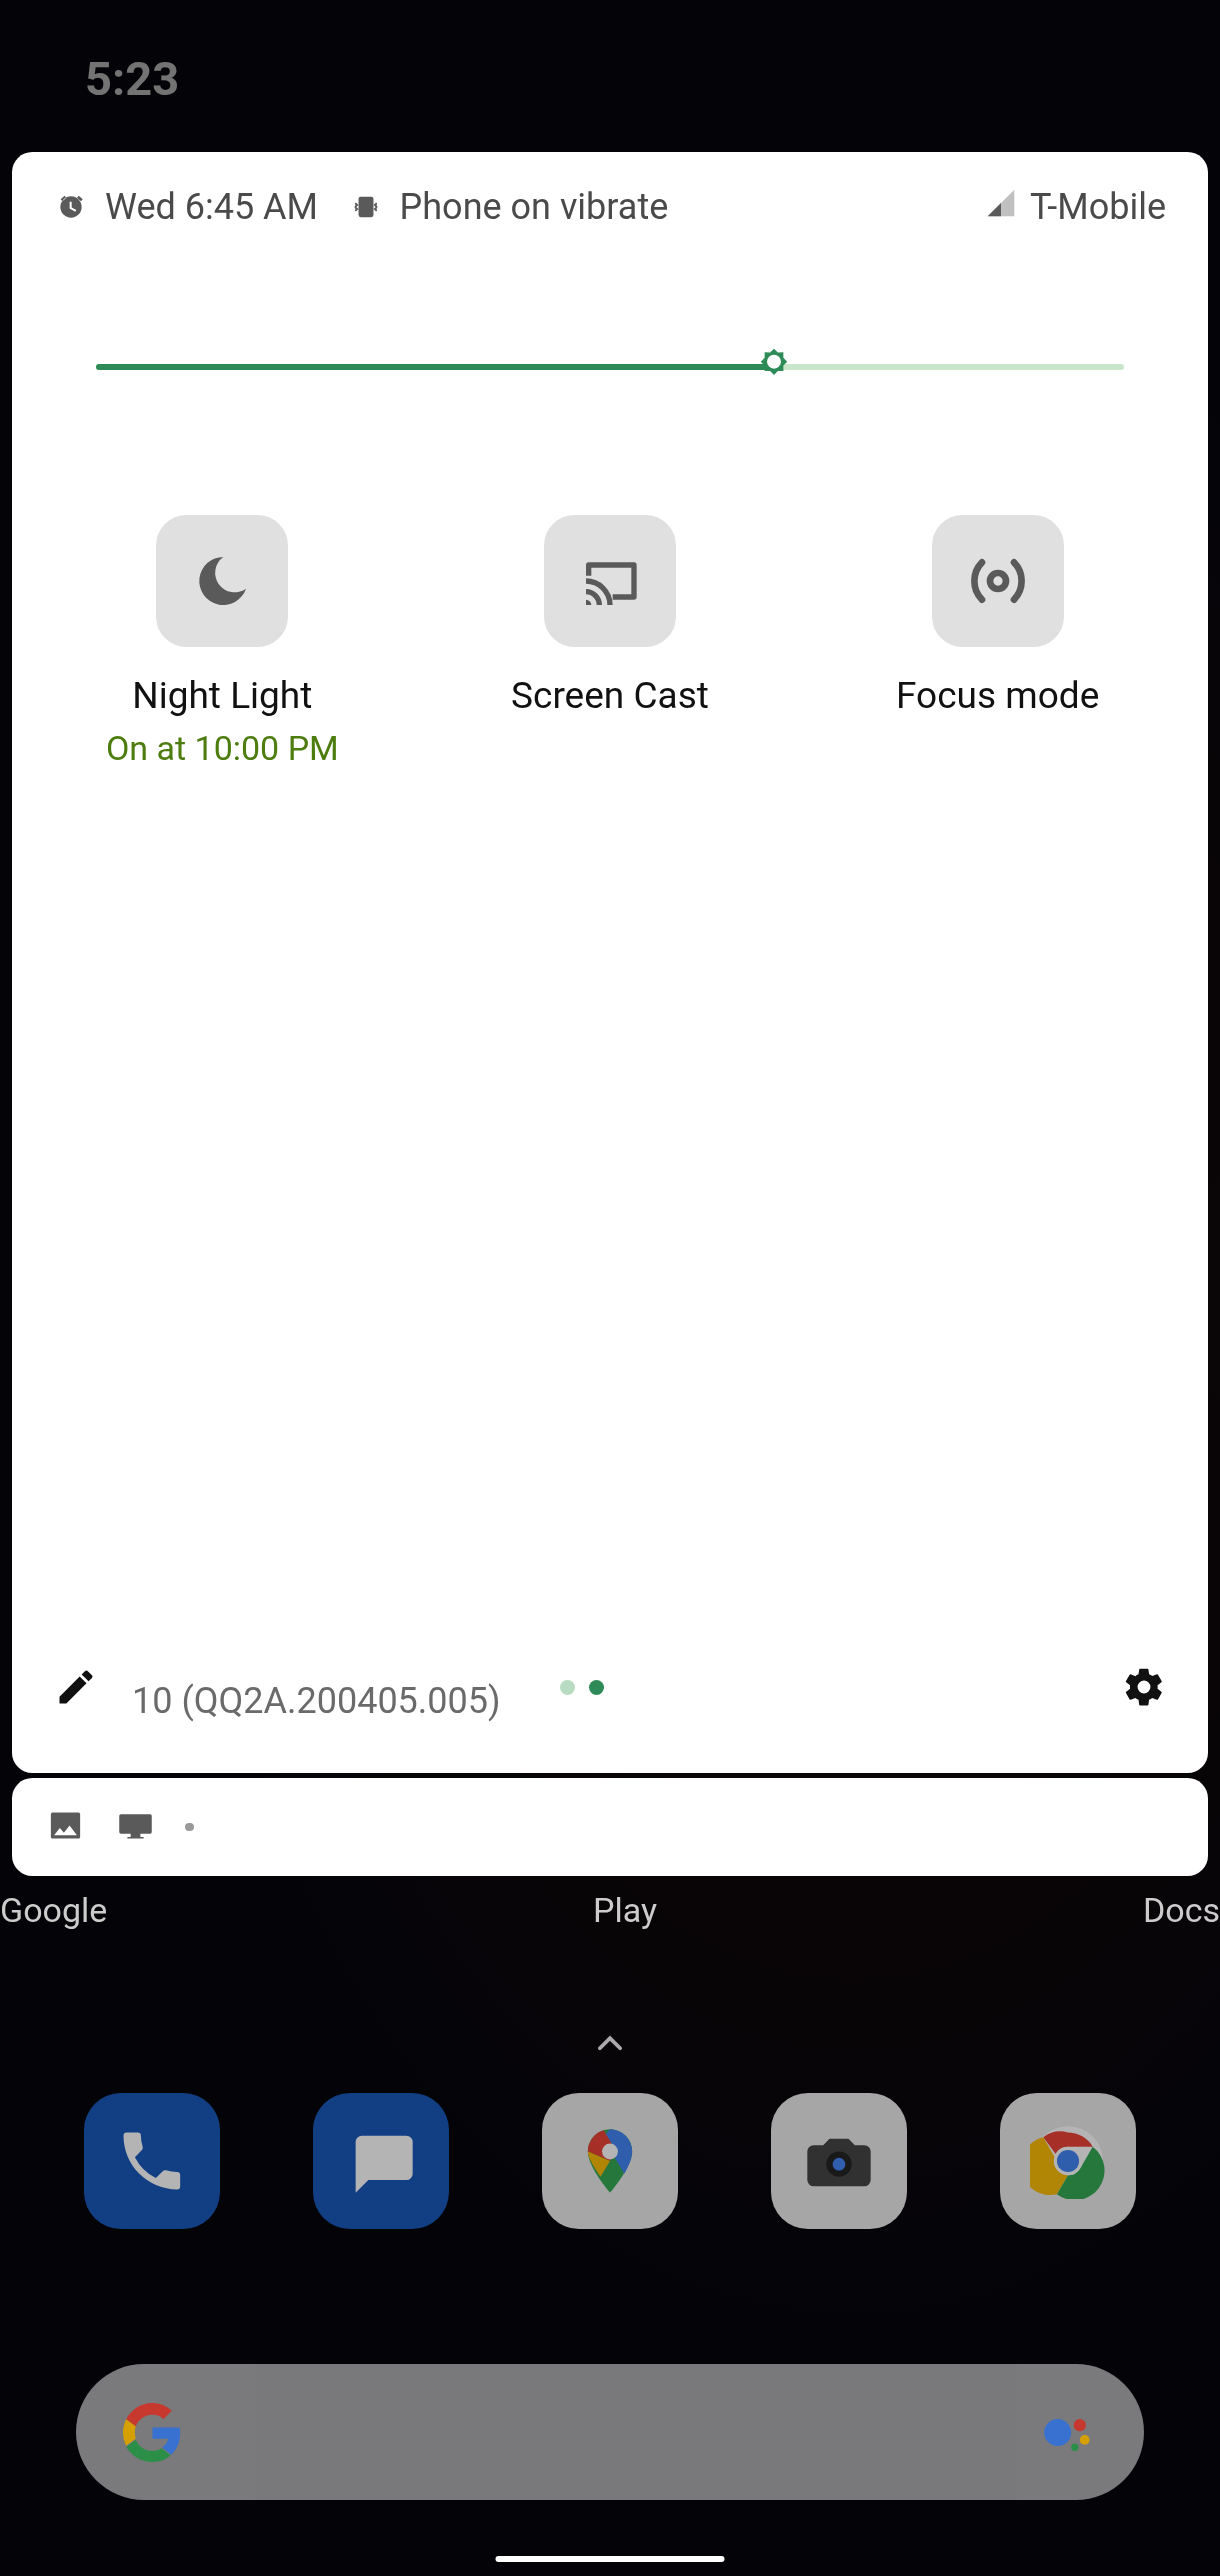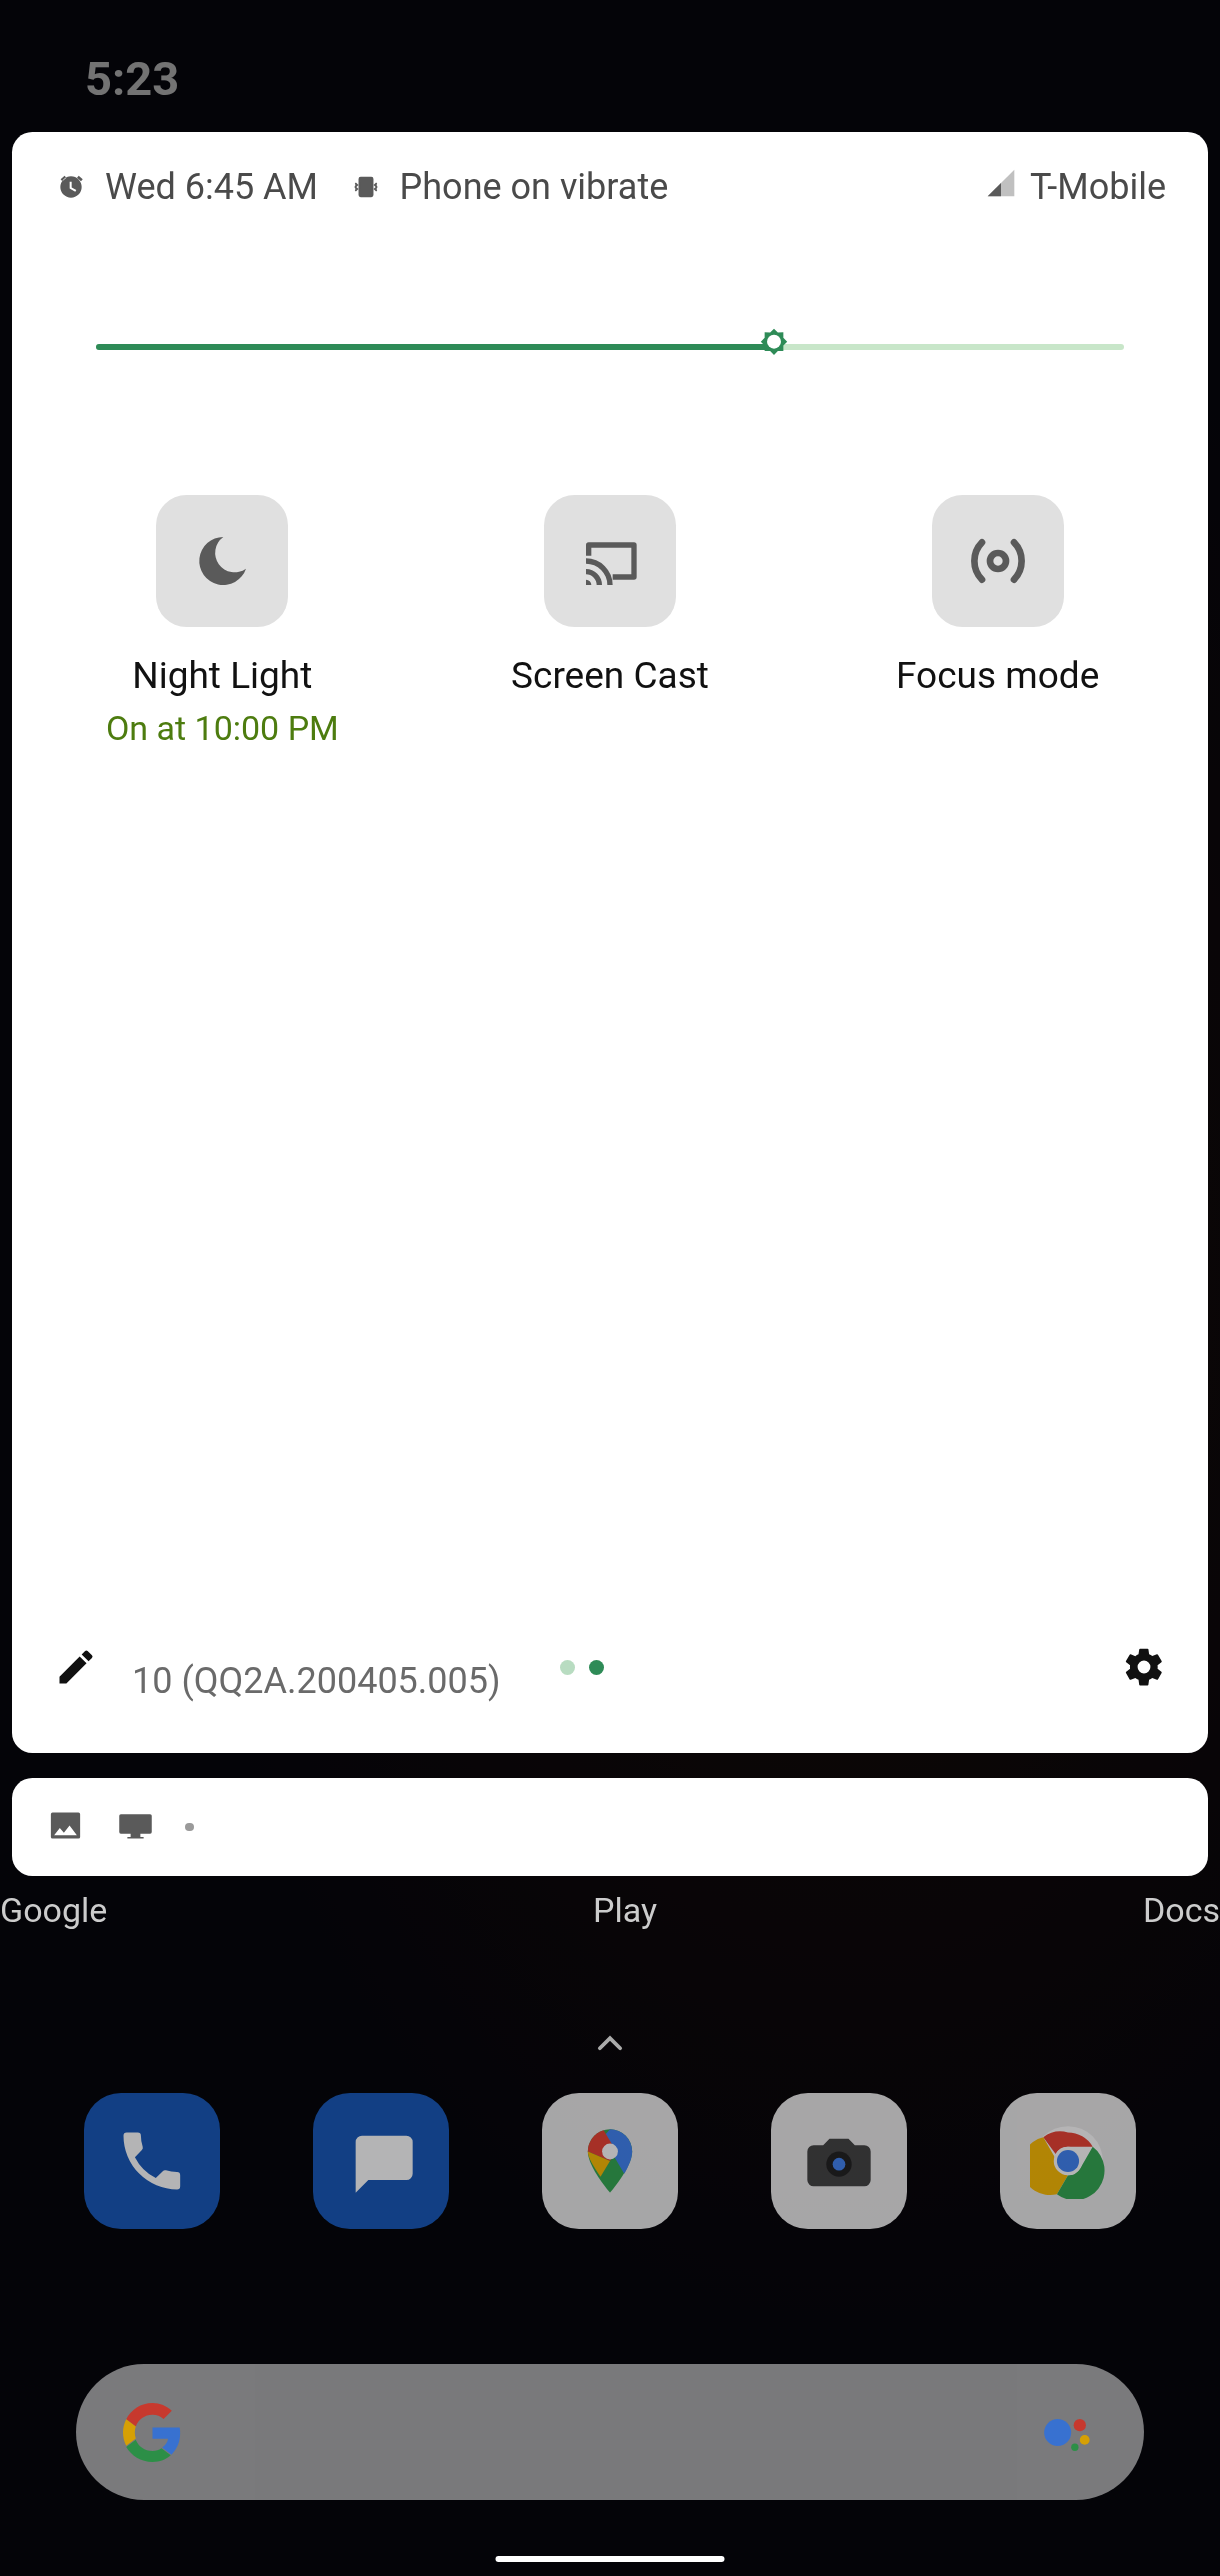--- a/index.html
+++ b/index.html
@@ -40,21 +40,21 @@
       z-index: 0;
     }
     .dimmer {
       position: absolute;
       inset: 0;
       background: rgba(0,0,0,0.55);
       z-index: 1;
     }
     .qs-panel {
       position: absolute;
-      top: 132px;
+      top: 152px;
       left: 12px;
       right: 12px;
       background: #fff;
       border-radius: 20.3px;
       z-index: 10;
       height: 1621px;
       padding: 34px 42px 25.4px;
       display: flex;
       flex-direction: column;
       gap: 8px;

